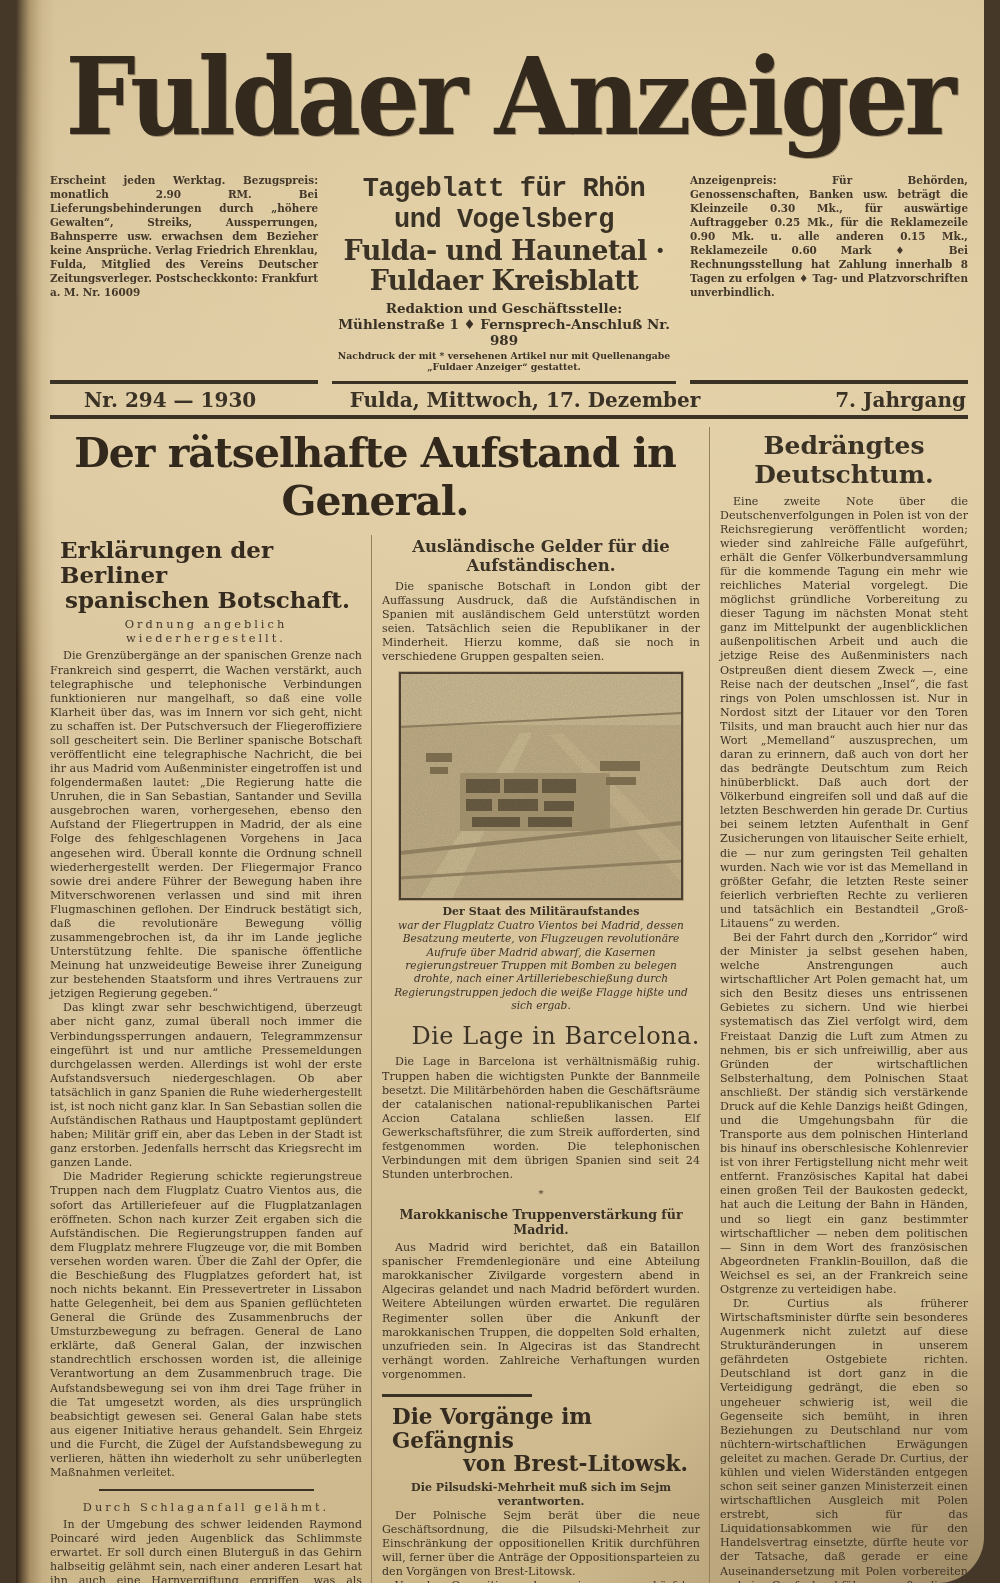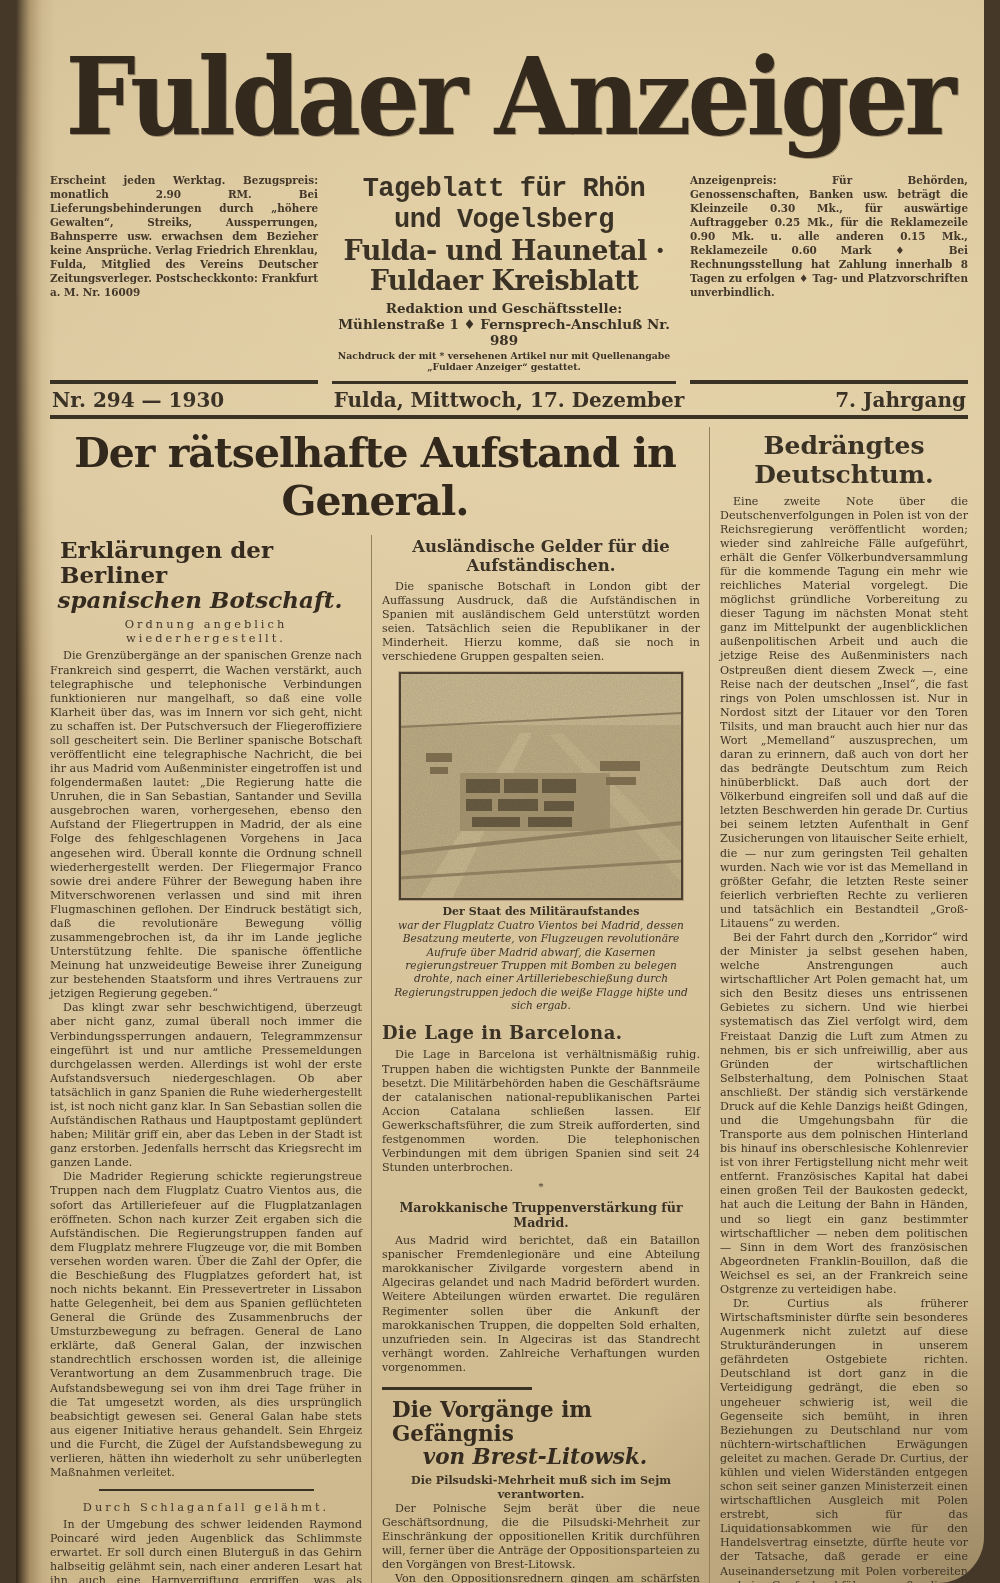--- a/index.html
+++ b/index.html
@@ -26,41 +26,41 @@
   .inforow{display:flex;margin-top:2px;align-items:stretch;}
   .inf{font-size:10.4px;line-height:1.34;text-align:justify;font-weight:bold;color:#43382a;}
   .inf-left{width:268px;border-bottom:4px solid #3b3226;padding-bottom:4px;}
   .inf-right{width:278px;border-bottom:4px solid #3b3226;padding-bottom:4px;}
   .inf-center{flex:1;text-align:center;padding:0 14px;}
   .ct1{font-size:27px;font-weight:bold;line-height:1.15;letter-spacing:-.5px;font-family:Liberation Mono, monospace;}
   .ct2{font-size:27px;font-weight:bold;line-height:1.12;letter-spacing:-.5px;}
   .ct3{font-size:13.5px;font-weight:bold;margin-top:3px;}
   .ct4{font-size:9.3px;font-weight:bold;border-bottom:3px solid #3b3226;padding-bottom:9px;margin-top:2px;}
   
-  .daterow{display:grid;grid-template-columns:1fr auto 1fr;align-items:baseline;padding:4px 2px 3px;}
+  .daterow{display:grid;grid-template-columns:1fr auto 1fr;align-items:baseline;padding:4px 2px 3px;margin-left:32px;}
   .dr-l{font-size:20px;font-weight:bold;text-align:left;}
   .dr-c{font-size:20px;font-weight:bold;text-align:center;}
   .dr-r{font-size:20px;font-weight:bold;text-align:right;}
   .rule-full{height:4px;background:#3b3226;}
   
   .content{display:flex;margin-top:8px;align-items:stretch;}
   .main2col{width:650px;border-right:1px solid #93805f;padding-right:9px;}
   .colr{flex:1;padding-left:10px;}
   .twocols{display:flex;align-items:stretch;}
   .c1{width:312px;border-right:1px solid #93805f;padding-right:9px;}
   .c2{flex:1;padding-left:10px;}
   .lead-head{font-size:41px;font-weight:bold;text-align:center;letter-spacing:-1px;margin:2px 0 10px;color:#32281c;}
   
   .h2l{font-weight:bold;line-height:1.1;margin:2px 0 5px;color:#352b1f;}
   .h2l .l1{text-align:left;padding-left:10px;}
-  .h2l .l2{text-align:center;padding-right:12px;font-style:italic;}
+  .h2l .l2{text-align:right;padding-right:12px;}
   .sz23{font-size:23px;} .sz22{font-size:21.5px;}
   .kicker{font-size:11.4px;letter-spacing:3px;text-align:center;margin:3px 0 4px;color:#41362a;}
   .hmd{font-size:16.5px;font-weight:bold;text-align:center;margin:2px 0 5px;}
-  .hlg{font-size:18px;font-weight:bold;text-align:left;margin:10px 0 5px;letter-spacing:.5px;}
+  .hlg{font-size:24px;font-weight:normal;text-align:right;margin:10px 0 5px;letter-spacing:.5px;}
   .hsm{font-size:12.6px;font-weight:bold;text-align:center;margin:8px 0 4px;}
   .hr3{font-size:25px;font-weight:bold;text-align:center;margin:4px 0 6px;}
   
   .bd p{font-size:11.1px;line-height:1.27;text-align:justify;margin:0;text-indent:13px;color:#3c3326;}
   .bd p.bld{font-weight:bold;text-align:center;text-indent:0;}
   
   .rule-med{width:215px;height:2px;background:#3b3226;margin:9px auto;}
   .rule-left{width:150px;height:3px;background:#3b3226;margin:12px 0 8px;}
   .star{text-align:center;font-size:10px;margin:6px 0 2px;color:#3b3226;}
   

